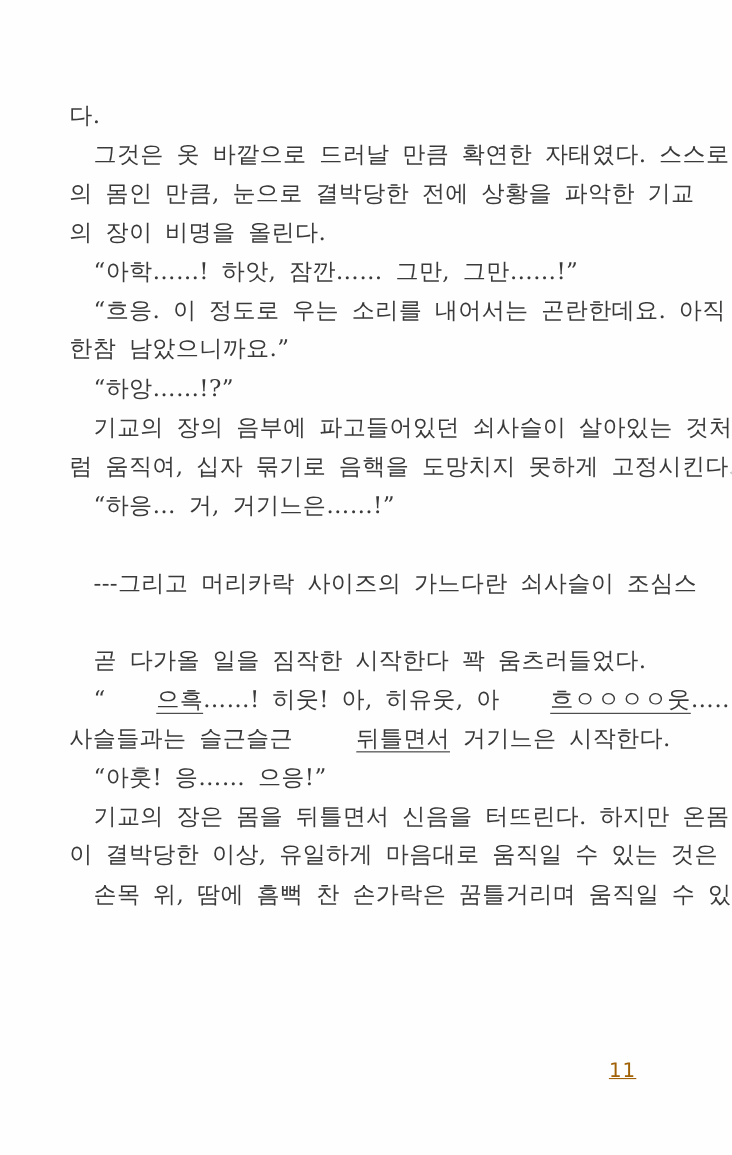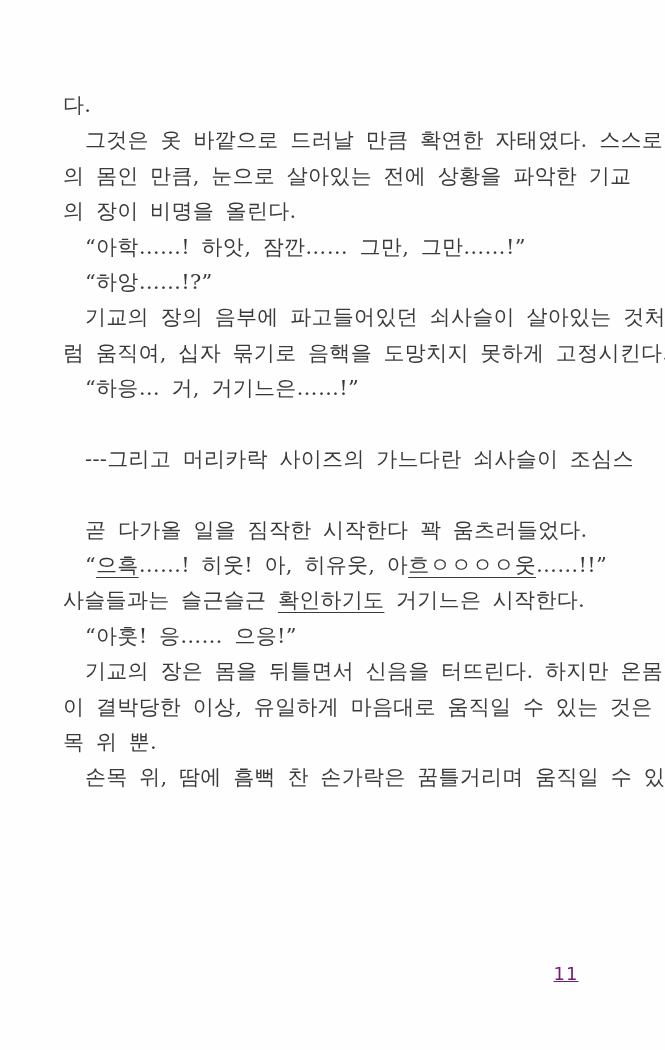--- a/index.html
+++ b/index.html
@@ -33,54 +33,56 @@
   .line.indent {
     text-indent: 22px;
   }
   .line.blank {
     
   }
   .u {
     text-decoration: underline;
     text-underline-offset: 5px;
     text-decoration-thickness: 1px;
+    margin-left: 46px;
   }
   .page-number {
     position: absolute;
     left: 546px;
     top: 963px;
     width: 40px;
     text-align: center;
     font-family: "DejaVu Sans", "Liberation Sans", sans-serif;
     font-size: 18px;
     letter-spacing: 1px;
-    color: #701a75;
+    color: #a16207;
     text-decoration: underline;
   }
 </style>
 </head>
 <body>
 
 <div class="page">
   <div class="text-block">
     <div class="line">다.</div>
     <div class="line indent">그것은 옷 바깥으로 드러날 만큼 확연한 자태였다. 스스로</div>
-    <div class="line">의 몸인 만큼, 눈으로 살아있는 전에 상황을 파악한 기교</div>
+    <div class="line">의 몸인 만큼, 눈으로 결박당한 전에 상황을 파악한 기교</div>
     <div class="line">의 장이 비명을 올린다.</div>
     <div class="line indent">“아학……! 하앗, 잠깐…… 그만, 그만……!”</div>
+    <div class="line indent">“흐응. 이 정도로 우는 소리를 내어서는 곤란한데요. 아직</div>
+    <div class="line">한참 남았으니까요.”</div>
     <div class="line indent">“하앙……!?”</div>
     <div class="line indent">기교의 장의 음부에 파고들어있던 쇠사슬이 살아있는 것처</div>
     <div class="line">럼 움직여, 십자 묶기로 음핵을 도망치지 못하게 고정시킨다.</div>
     <div class="line indent">“하응… 거, 거기느은……!”</div>
     <div class="line blank"></div>
     <div class="line indent">---그리고 머리카락 사이즈의 가느다란 쇠사슬이 조심스</div>
     <div class="line blank"></div>
     <div class="line indent">곧 다가올 일을 짐작한 시작한다 꽉 움츠러들었다.</div>
     <div class="line indent"><span>“</span><span class="u">으흑</span><span>……! 히웃! 아, 히유웃, 아</span><span class="u">흐ㅇㅇㅇㅇ웃</span><span>……!!”</span></div>
-    <div class="line"><span>사슬들과는 슬근슬근 </span><span class="u">확인하기도</span><span> 거기느은 시작한다.</span></div>
+    <div class="line"><span>사슬들과는 슬근슬근 </span><span class="u">뒤틀면서</span><span> 거기느은 시작한다.</span></div>
     <div class="line indent">“아훗! 응…… 으응!”</div>
     <div class="line indent">기교의 장은 몸을 뒤틀면서 신음을 터뜨린다. 하지만 온몸</div>
     <div class="line">이 결박당한 이상, 유일하게 마음대로 움직일 수 있는 것은</div>
-    <div class="line">목 위 뿐.</div>
     <div class="line indent">손목 위, 땀에 흠뻑 찬 손가락은 꿈틀거리며 움직일 수 있</div>
   </div>
   <div class="page-number">11</div>
 </div>
 
 </body></html>

